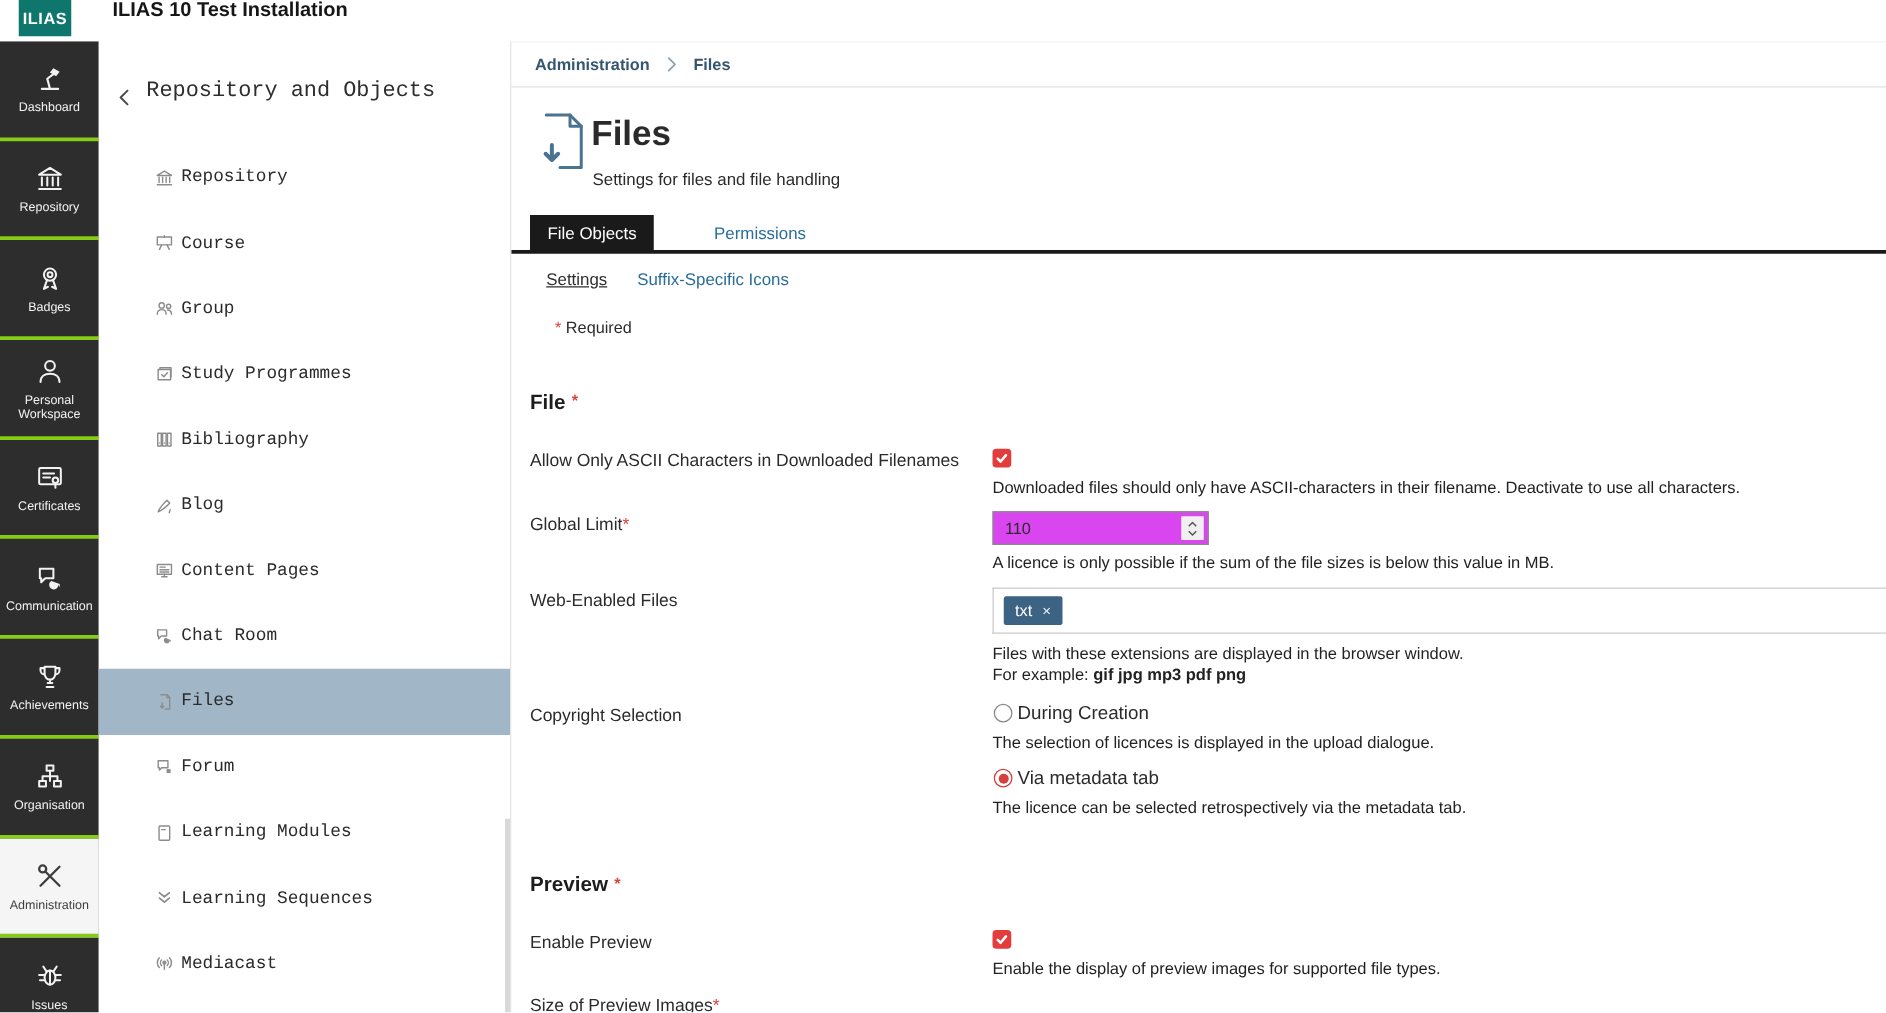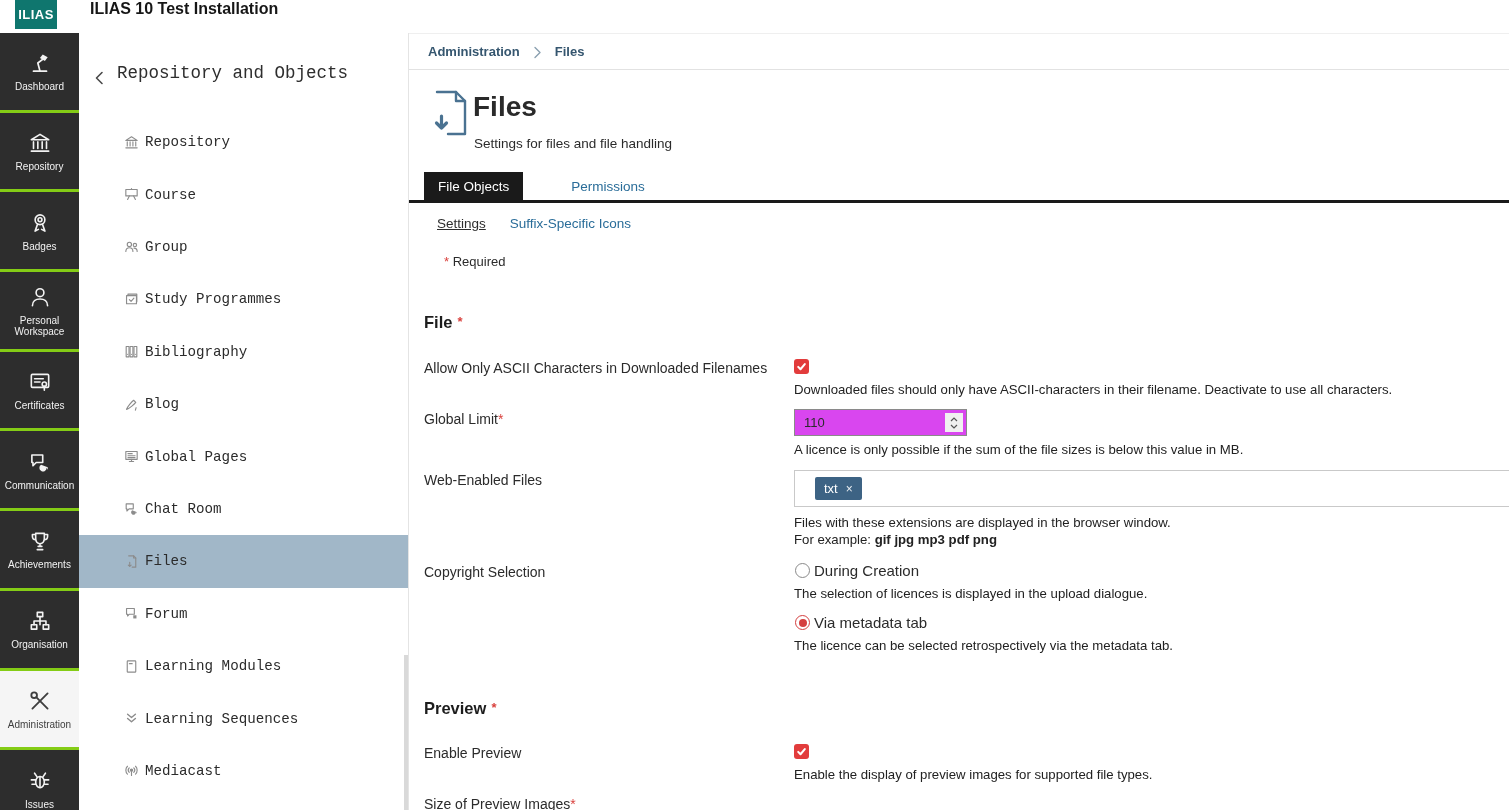--- a/index.html
+++ b/index.html
@@ -76,21 +76,21 @@
   .cbx svg { width:11px; height:11px; }
 
   .numwrap { width:173px; height:27px; border:1px solid #8a8a8a; background:#d946ef; position:relative; }
   .numwrap input { position:absolute; inset:0; border:0; outline:none; padding:0 26px 0 9px;
     font-size:13px; font-family:inherit; color:#2b2b2b; width:100%; height:100%; background:transparent; }
   .spin { position:absolute; right:3px; top:3px; bottom:3px; width:18px; background:#f0f0f0;
     display:flex; flex-direction:column; align-items:center; justify-content:center; gap:2px; cursor:pointer; }
   .spin svg { width:8px; height:5px; color:#555; display:block; }
 
   .tagbox { left:385px; right:0; height:37px; border:1px solid #c9c9c9; border-right:none;
-    background:#fff; display:flex; align-items:center; padding-left:20px; }
+    background:#fff; display:flex; align-items:center; padding-left:8px; }
   .chip { background:#3d6384; color:#fff; font-size:13px; border-radius:2px;
     padding:4px 9px; display:inline-flex; align-items:center; gap:8px; }
   .chip-x { font-size:12px; cursor:pointer; line-height:1; opacity:.9; }
 
   .radio { width:15px; height:15px; border-radius:50%; border:1px solid #8a8a8a;
     background:#fff; display:inline-block; cursor:pointer; position:relative; flex:none; }
   .radio.sel { border:1.5px solid #d43f3f; }
   .radio.sel::after { content:""; position:absolute; inset:2.5px; border-radius:50%; background:#d43f3f; }
   .radio-row { display:flex; align-items:center; gap:4px; }
   .radio-lbl { font-size:15px; color:#2b2b2b; }
@@ -275,21 +275,21 @@
         </span>
       <span class="sp-label">Blog</span>
     </div>
     <div class="sp-item" style="top:397.4px">
       <span class="sp-icon">
           <svg viewBox="0 0 24 24" fill="none" stroke="currentColor" stroke-width="1.6" stroke-linecap="round" stroke-linejoin="round">
             <rect x="4" y="5" width="16" height="11"></rect>
             <path d="M7 8h6M7 11h10M7 13.5h10M9 19h6M12 16v3"></path>
           </svg>
         </span>
-      <span class="sp-label">Global Pages</span>
+      <span class="sp-label">Content Pages</span>
     </div>
     <div class="sp-item" style="top:449.8px">
       <span class="sp-icon">
           <svg viewBox="0 0 24 24" fill="none" stroke="currentColor" stroke-width="1.6" stroke-linecap="round" stroke-linejoin="round">
             <path d="M4.5 5.5h10v7h-6l-3 3v-3h-1z"></path>
             <path d="M13 14.5a3.4 3.4 0 1 0 5.2 2.9l1.3 2-0.4-2.6" fill="currentColor" stroke="none"></path>
           </svg>
         </span>
       <span class="sp-label">Chat Room</span>
     </div>

